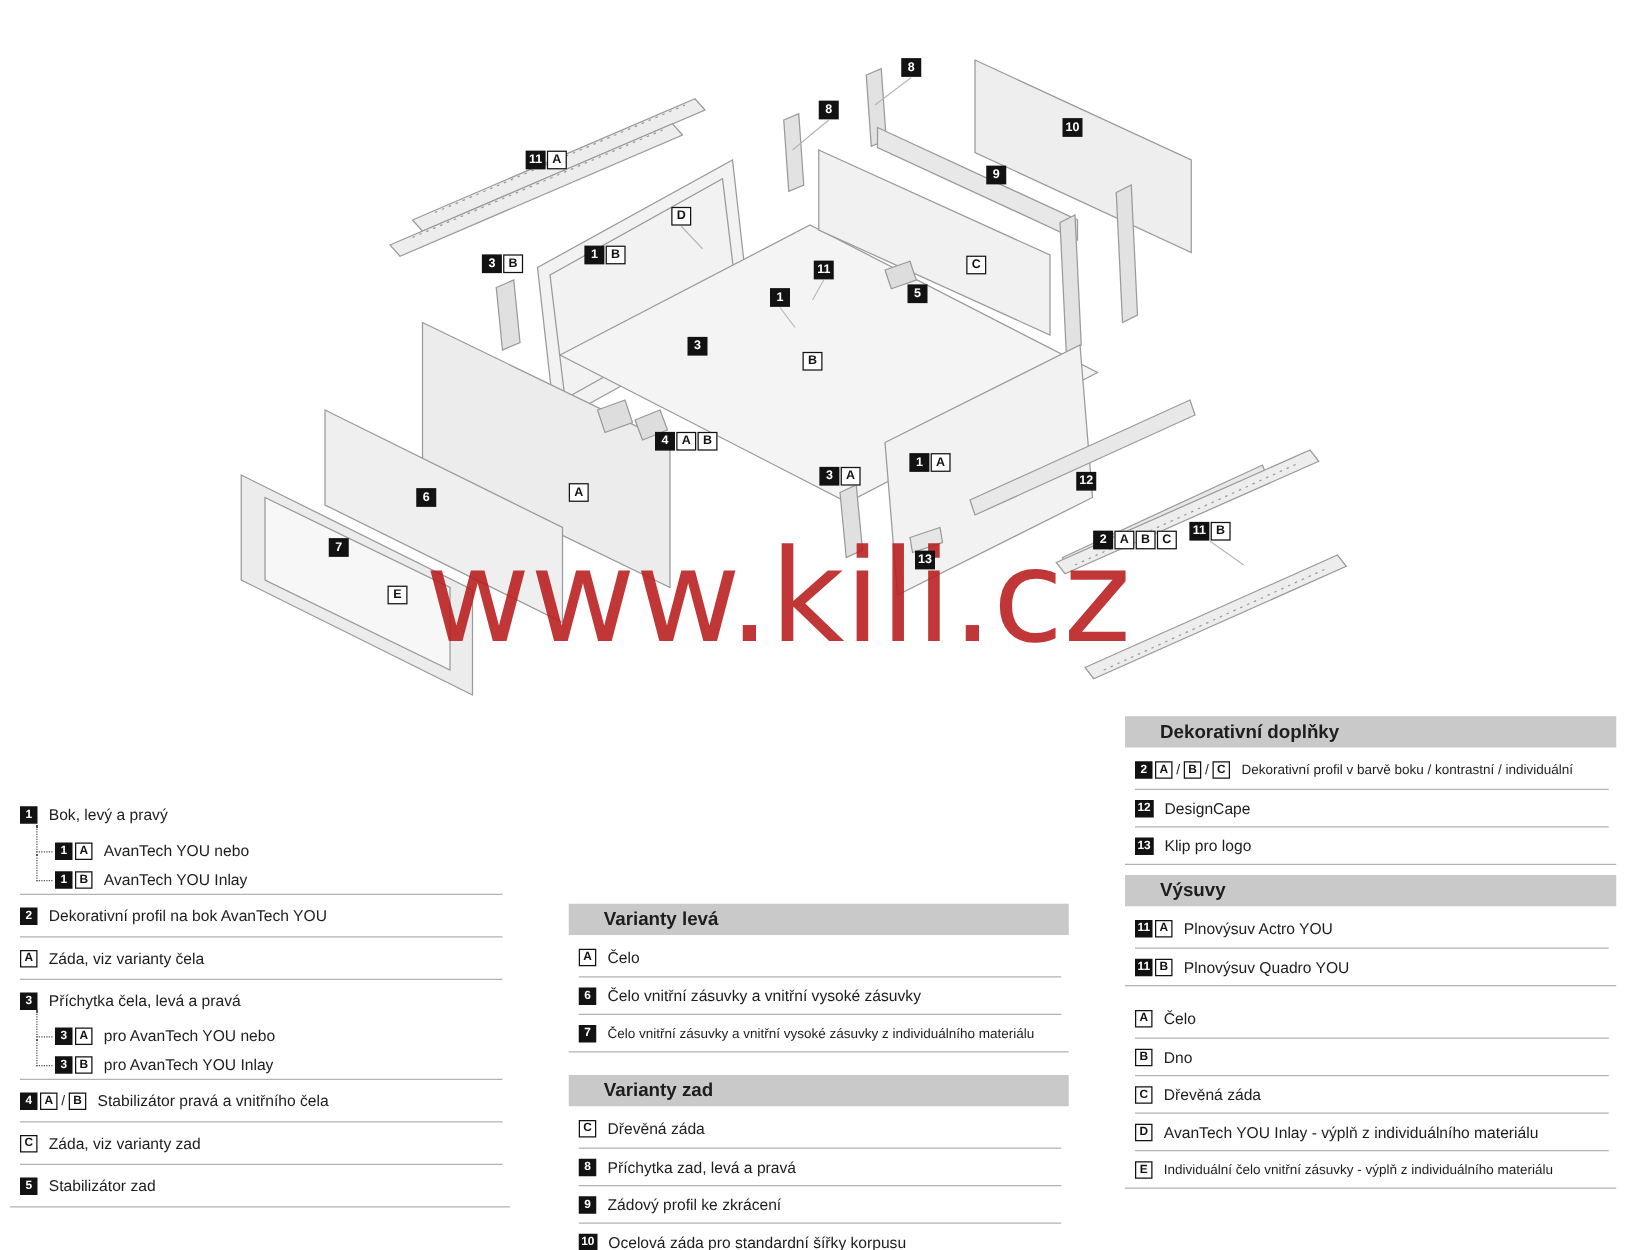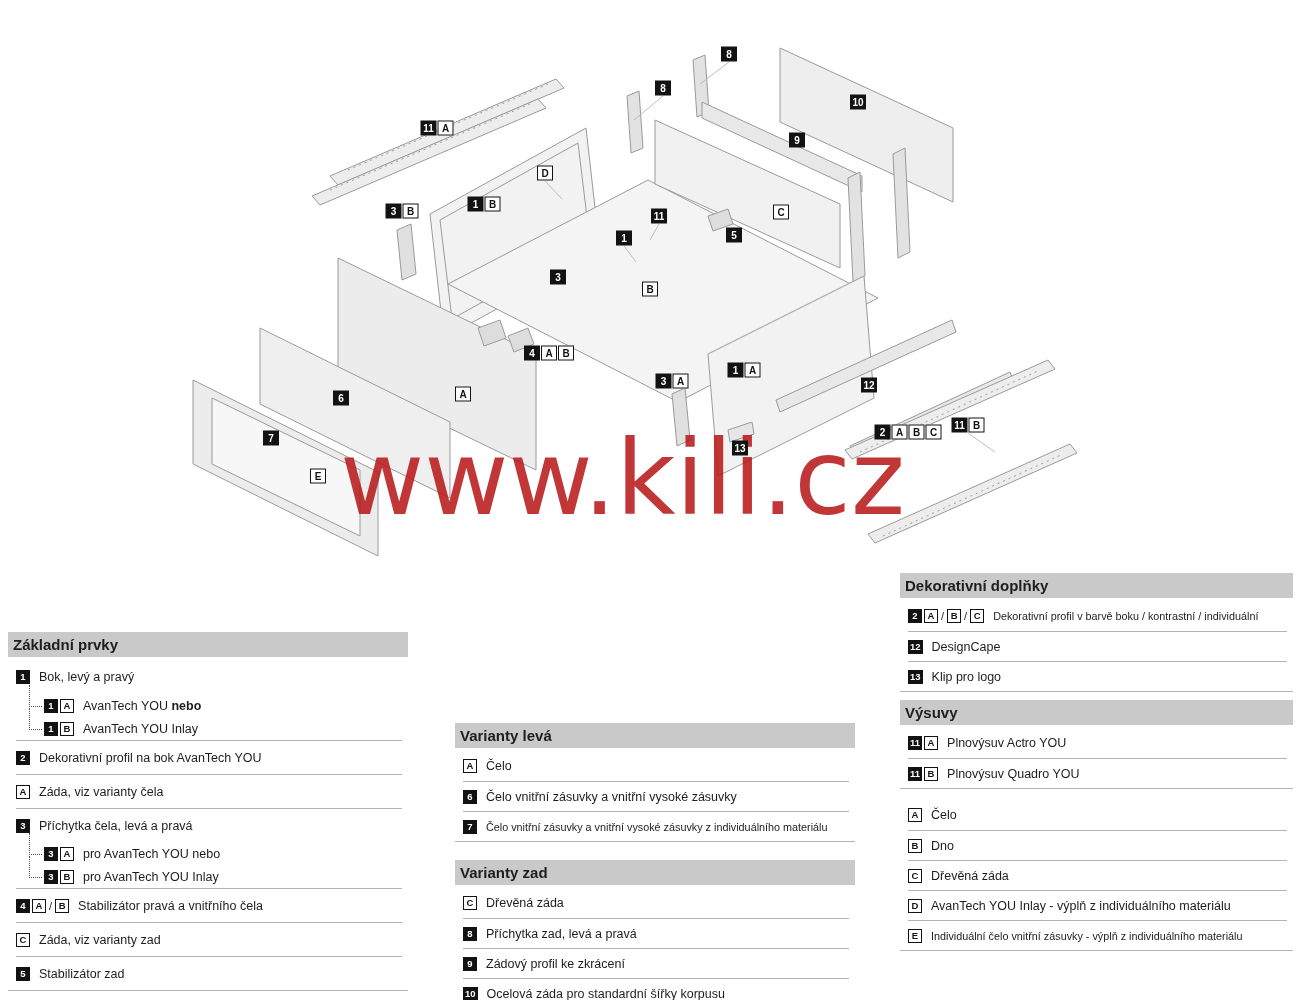--- a/index.html
+++ b/index.html
@@ -37,30 +37,30 @@
   .col-mid   { left:455px; top:723px; width:400px; }
   .col-right { left:900px; top:573px; width:393px; }
 
   .panel { background:#fff; }
   .panel + .panel { margin-top:18px; }
   .col-right .panel + .panel { margin-top:8px; }
 
   .ph {
     background:#c9c9c9; color:#1d1d1d;
     font-size:15px; font-weight:bold;
-    padding:4px 5px; height:25px; line-height:17px;
+    padding:4px 28px; height:25px; line-height:17px;
   }
   .rows { padding:3px 6px 0 8px; border-bottom:1px solid #b3b3b3; }
   .row { display:flex; align-items:center; gap:9px; min-height:30px; border-top:1px solid #b3b3b3; }
   .col-left .row { min-height:34px; }
   .rows .row:first-child { border-top:none; }
   .badges { display:inline-flex; align-items:center; gap:2px; flex:none; }
   .rtext { font-size:12.5px; color:#1d1d1d; white-space:nowrap;text-align:right; }
   .row.small .rtext { font-size:10.8px; }
-  .rtext strong { font-weight:bold; }
+  .rtext strong { font-weight:normal; }
 
   .row.sub { border-top:none; margin-left:28px; min-height:22px; position:relative; }
   .col-left .row.sub { min-height:23px; }
   .row.sub::before {
     content:""; position:absolute; left:-15px; top:-9px;
     width:12px; height:calc(50% + 9px);
     border-left:1px dotted #555; border-bottom:1px dotted #555;
   }
 </style>
 </head>
@@ -218,21 +218,20 @@
         </div>
         <div class="dlabel" style="left: 318px; top: 476px;">
           <span class="bl">E</span>
         </div>
       </div>
     <div class="watermark">www.kili.cz</div>
   </div>
 
   <div class="col col-left">
     <section class="panel">
-      <h2 class="ph">Základní prvky</h2>
       <div class="rows">
           <div class="row">
             <span class="badges">
               <span class="bn">1</span>
             </span>
             <span class="rtext">Bok, levý a pravý</span>
           </div>
           <div class="row sub">
             <span class="badges">
               <span class="bn">1</span>

